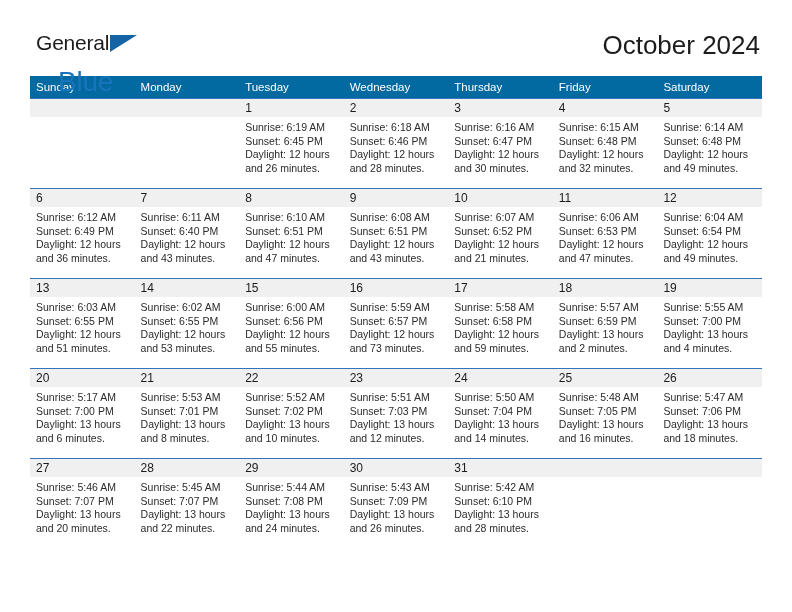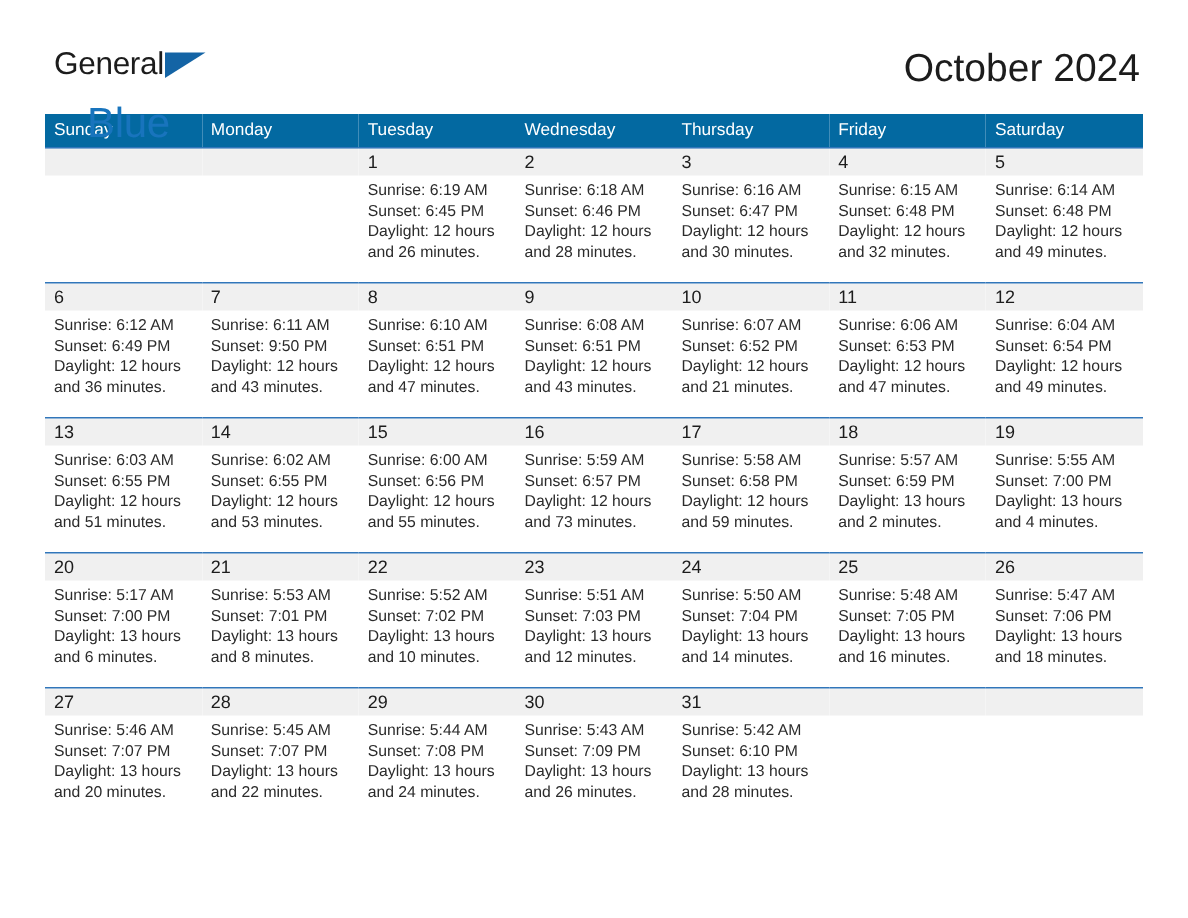--- a/index.html
+++ b/index.html
@@ -224,21 +224,21 @@
               <div>Sunrise: 6:12 AM</div>
               <div>Sunset: 6:49 PM</div>
               <div>Daylight: 12 hours</div>
               <div>and 36 minutes.</div>
             </div>
           </td>
           <td>
             <div class="day-num">7</div>
             <div class="day-body">
               <div>Sunrise: 6:11 AM</div>
-              <div>Sunset: 9:50 PM</div>
+              <div>Sunset: 6:40 PM</div>
               <div>Daylight: 12 hours</div>
               <div>and 43 minutes.</div>
             </div>
           </td>
           <td>
             <div class="day-num">8</div>
             <div class="day-body">
               <div>Sunrise: 6:10 AM</div>
               <div>Sunset: 6:51 PM</div>
               <div>Daylight: 12 hours</div>

